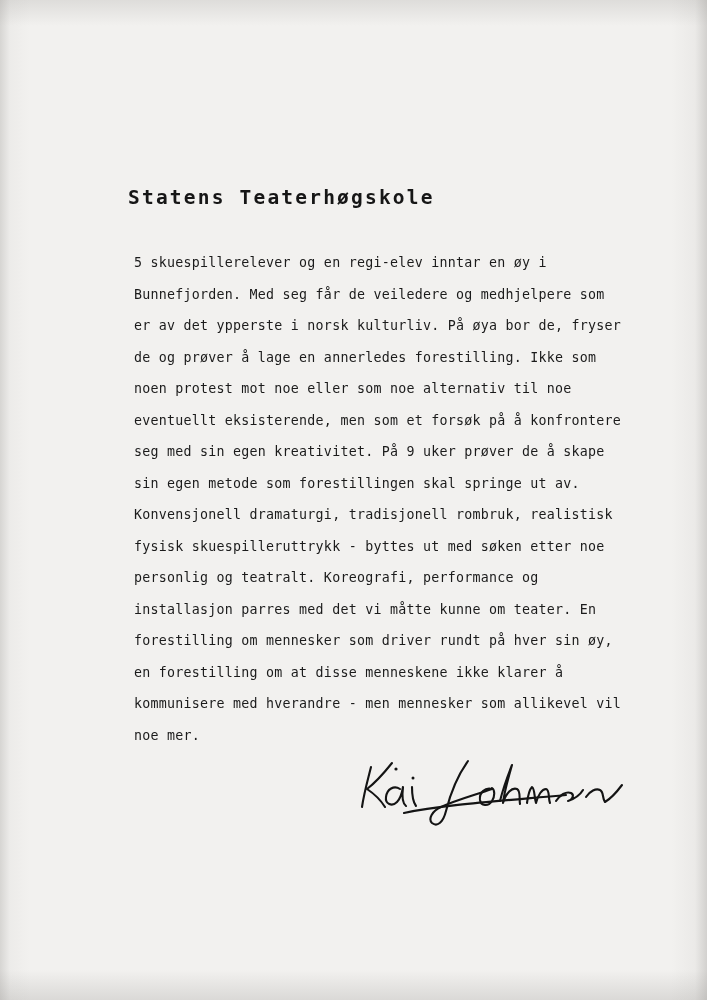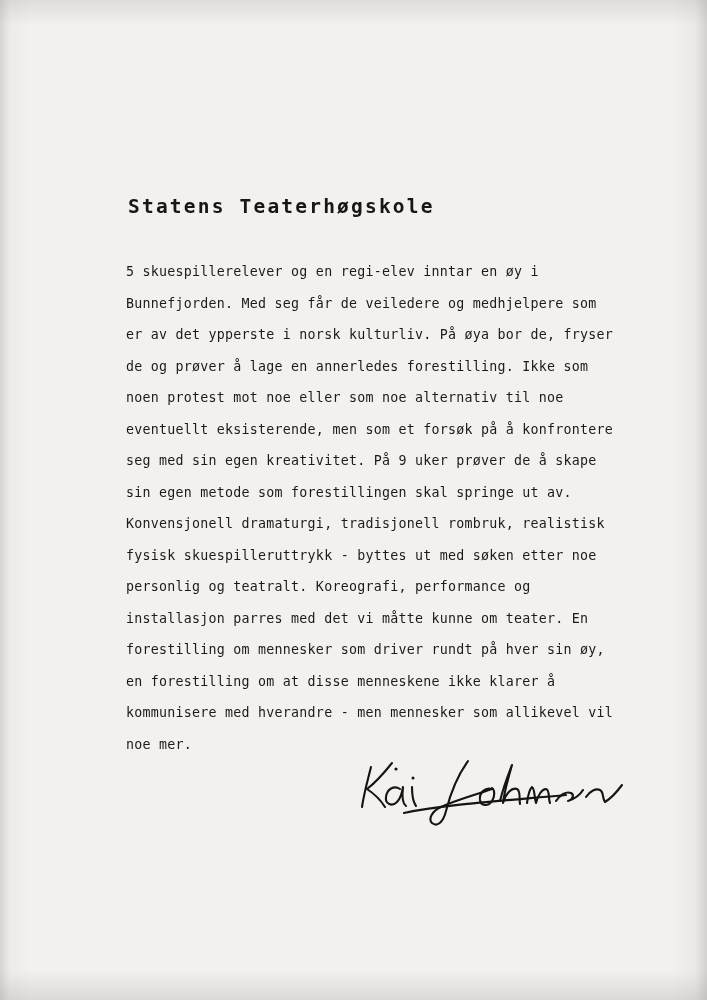--- a/index.html
+++ b/index.html
@@ -32,21 +32,21 @@
       linear-gradient(to right, rgba(150,148,145,0.30) 0px, rgba(150,148,145,0.06) 10px, rgba(255,255,255,0) 30px),
       linear-gradient(to left, rgba(150,148,145,0.34) 0px, rgba(150,148,145,0.08) 12px, rgba(255,255,255,0) 36px),
       linear-gradient(to bottom, rgba(150,148,145,0.22) 0px, rgba(255,255,255,0) 26px),
       linear-gradient(to top, rgba(150,148,145,0.26) 0px, rgba(255,255,255,0) 30px);
     pointer-events: none;
   }
 
   .sheet {
     position: absolute;
     left: 118px;
-    top: 195px;
+    top: 186px;
     width: 530px;
   }
 
   .letterhead {
     font-family: "DejaVu Sans Mono", monospace;
     font-size: 19.5px;
     font-weight: bold;
     letter-spacing: 2.2px;
     color: #161616;
     margin: 0 0 38px 10px;
@@ -55,21 +55,21 @@
 
   .body-text {
     font-family: "DejaVu Sans Mono", monospace;
     font-size: 13.3px;
     line-height: 31.5px;
     color: #1b1b1b;
     letter-spacing: 0.25px;
     width: 520px;
   }
   .body-text p {
-    margin: 8px;
+    margin: 16px;
     white-space: pre-wrap;
   }
 
   .signature-area {
     position: absolute;
     left: 340px;
     top: 745px;
     width: 300px;
     height: 90px;
   }

